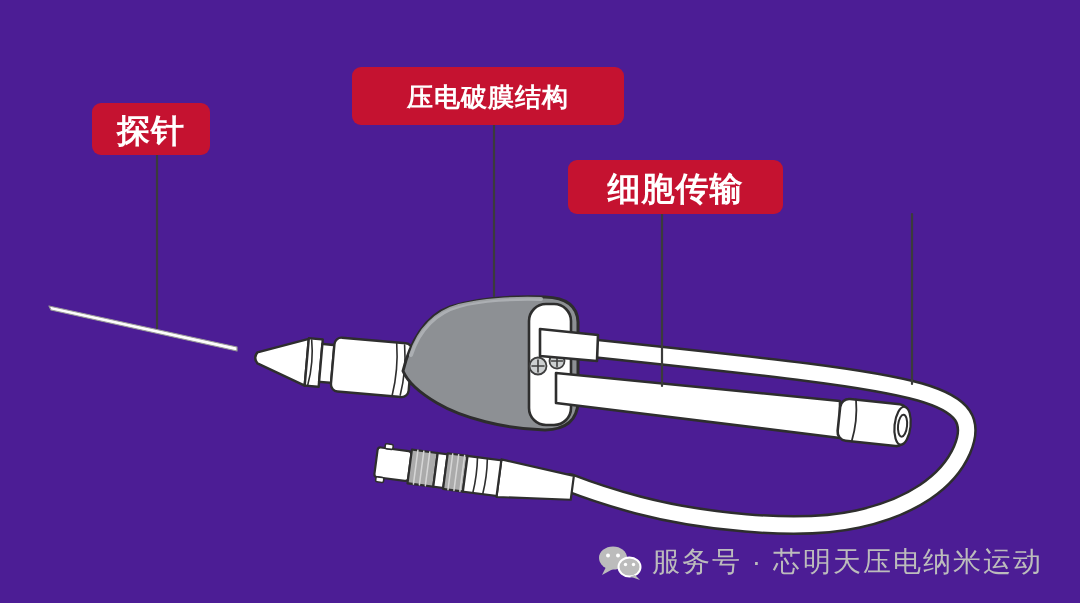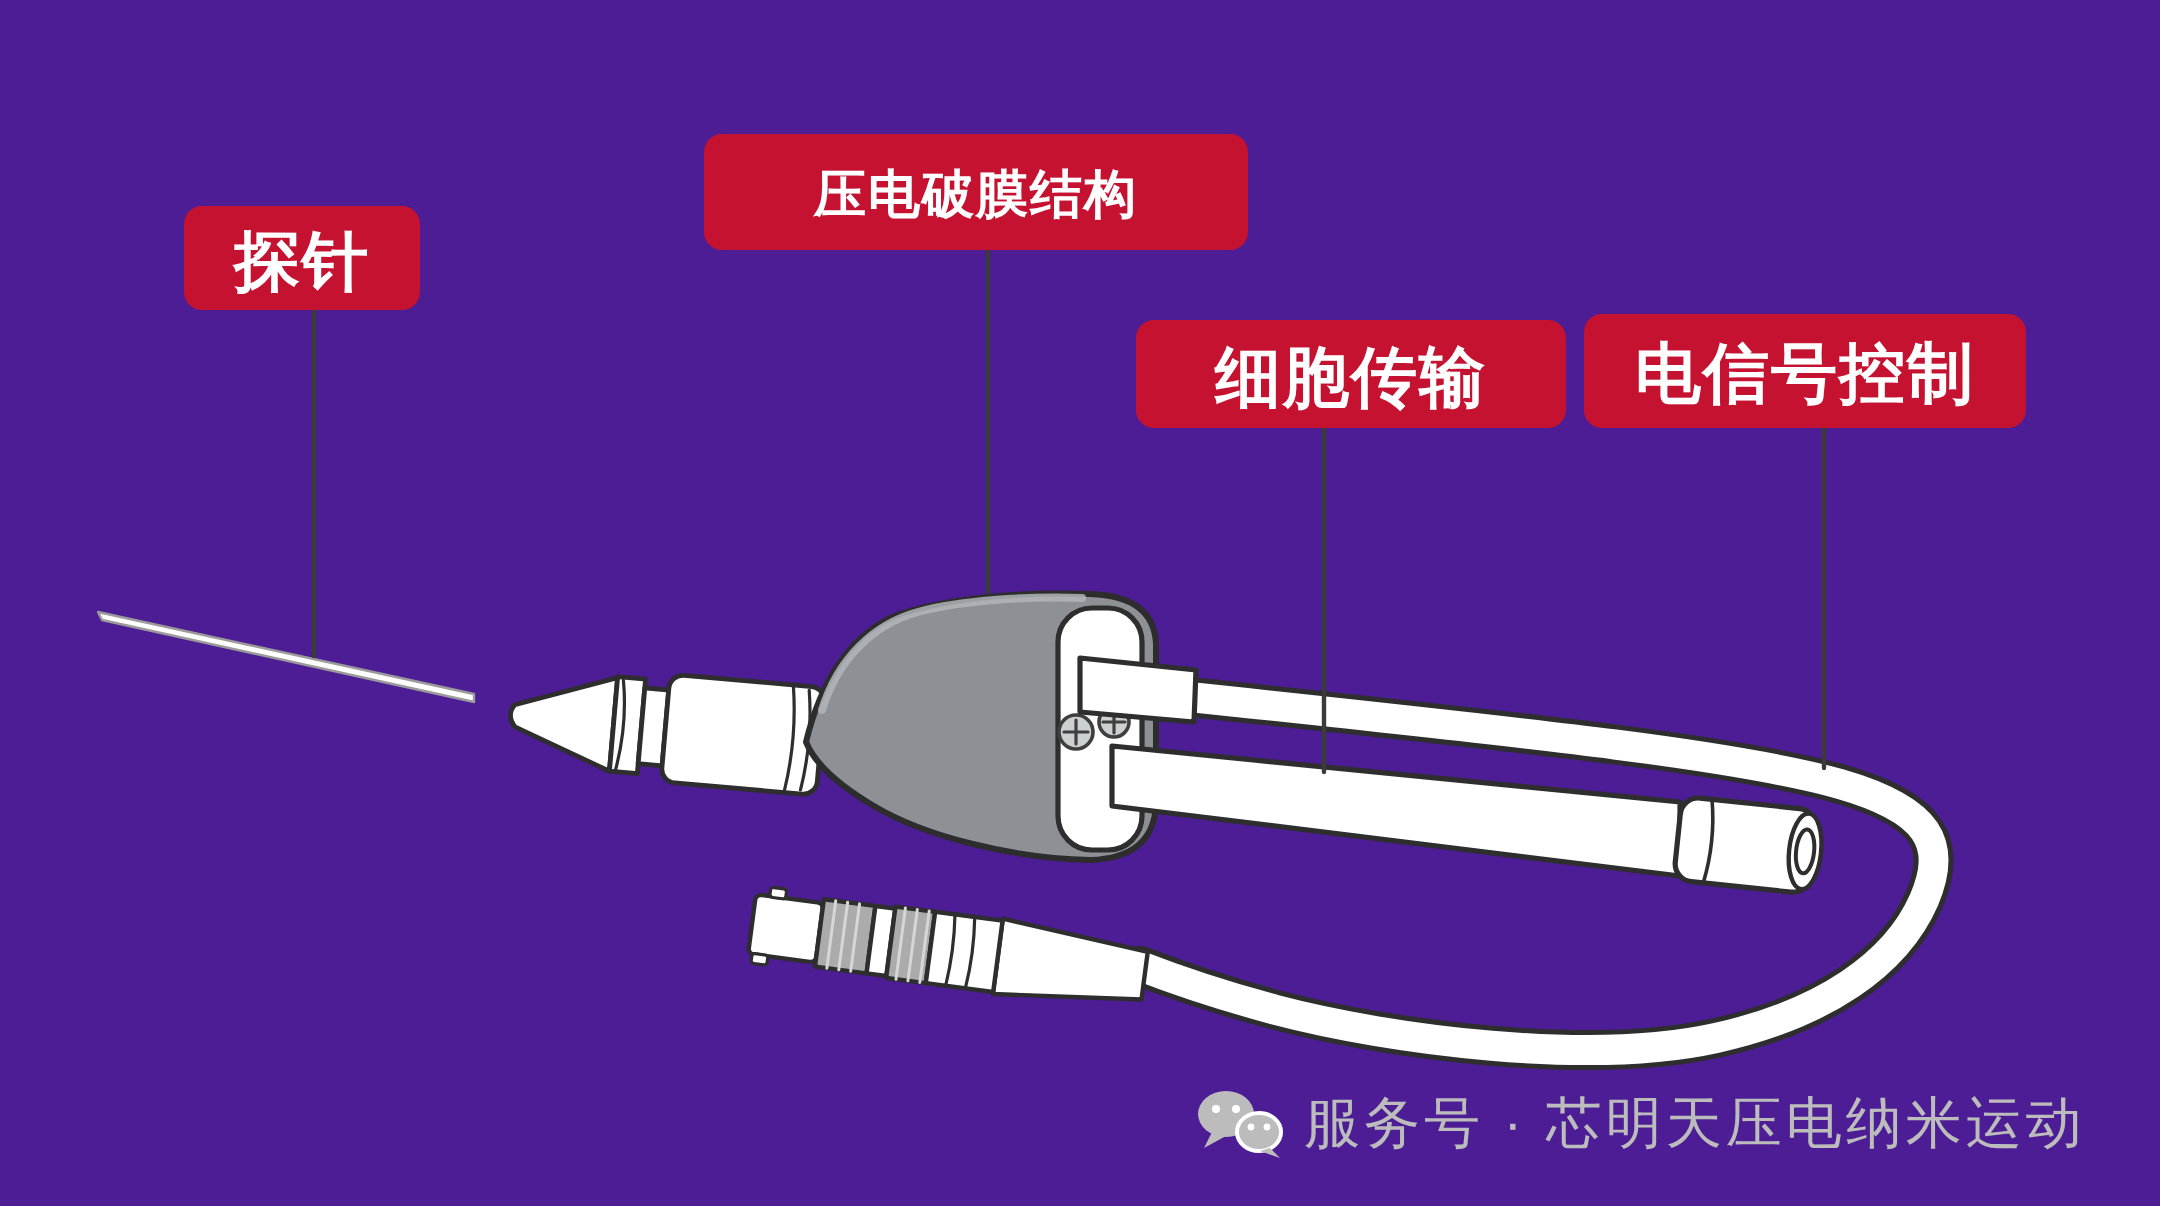--- a/index.html
+++ b/index.html
@@ -14,21 +14,21 @@
     font-weight:bold;letter-spacing:1px;line-height:1;
     box-sizing:border-box;
   }
   .callout span{transform:translateY(1px);}
   #label-probe   {left:92px;  top:103px; width:118px; height:52px; font-size:33px;}
   #label-piezo   {left:352px; top:67px;  width:272px; height:58px; font-size:26px;}
   #label-cell    {left:558px; top:160px; width:215px; height:54px; font-size:33px;margin-left:10px;}
   #label-signal  {left:792px; top:157px; width:221px; height:57px; font-size:33px;}
   #watermark{
     position:absolute;left:597px;top:543px;height:38px;
-    display:flex;align-items:center;gap:9px;
+    display:flex;align-items:flex-end;gap:9px;
     color:#bcbcbc;font-size:28px;letter-spacing:2px;white-space:nowrap;
   }
 </style>
 </head>
 <body>
 
 <div id="stage">
 
   <svg id="diagram-svg" width="1080" height="603" viewBox="0 0 1080 603" fill="none" stroke-linejoin="round" stroke-linecap="round">
 
@@ -100,23 +100,20 @@
 
   <div class="callout" id="label-probe">
     <span>探针</span>
   </div>
   <div class="callout" id="label-piezo">
     <span>压电破膜结构</span>
   </div>
   <div class="callout" id="label-cell">
     <span>细胞传输</span>
   </div>
-  <div class="callout" id="label-signal">
-    <span>电信号控制</span>
-  </div>
 
   <div id="watermark">
     <svg width="46" height="36" viewBox="0 0 46 36">
       <ellipse cx="16" cy="13" rx="14" ry="11.5" fill="#bcbcbc"></ellipse>
       <path d="M9,22 L5,30 L16,24 Z" fill="#bcbcbc"></path>
       <circle cx="11" cy="10.5" r="2" fill="#ffffff"></circle>
       <circle cx="21" cy="10.5" r="2" fill="#ffffff"></circle>
       <ellipse cx="32.5" cy="22" rx="11" ry="9.5" fill="#bcbcbc" stroke="#ffffff" stroke-width="2"></ellipse>
       <path d="M38,30 L43,35 L33,31.5 Z" fill="#bcbcbc"></path>
       <circle cx="28.5" cy="19.5" r="1.7" fill="#ffffff"></circle>

